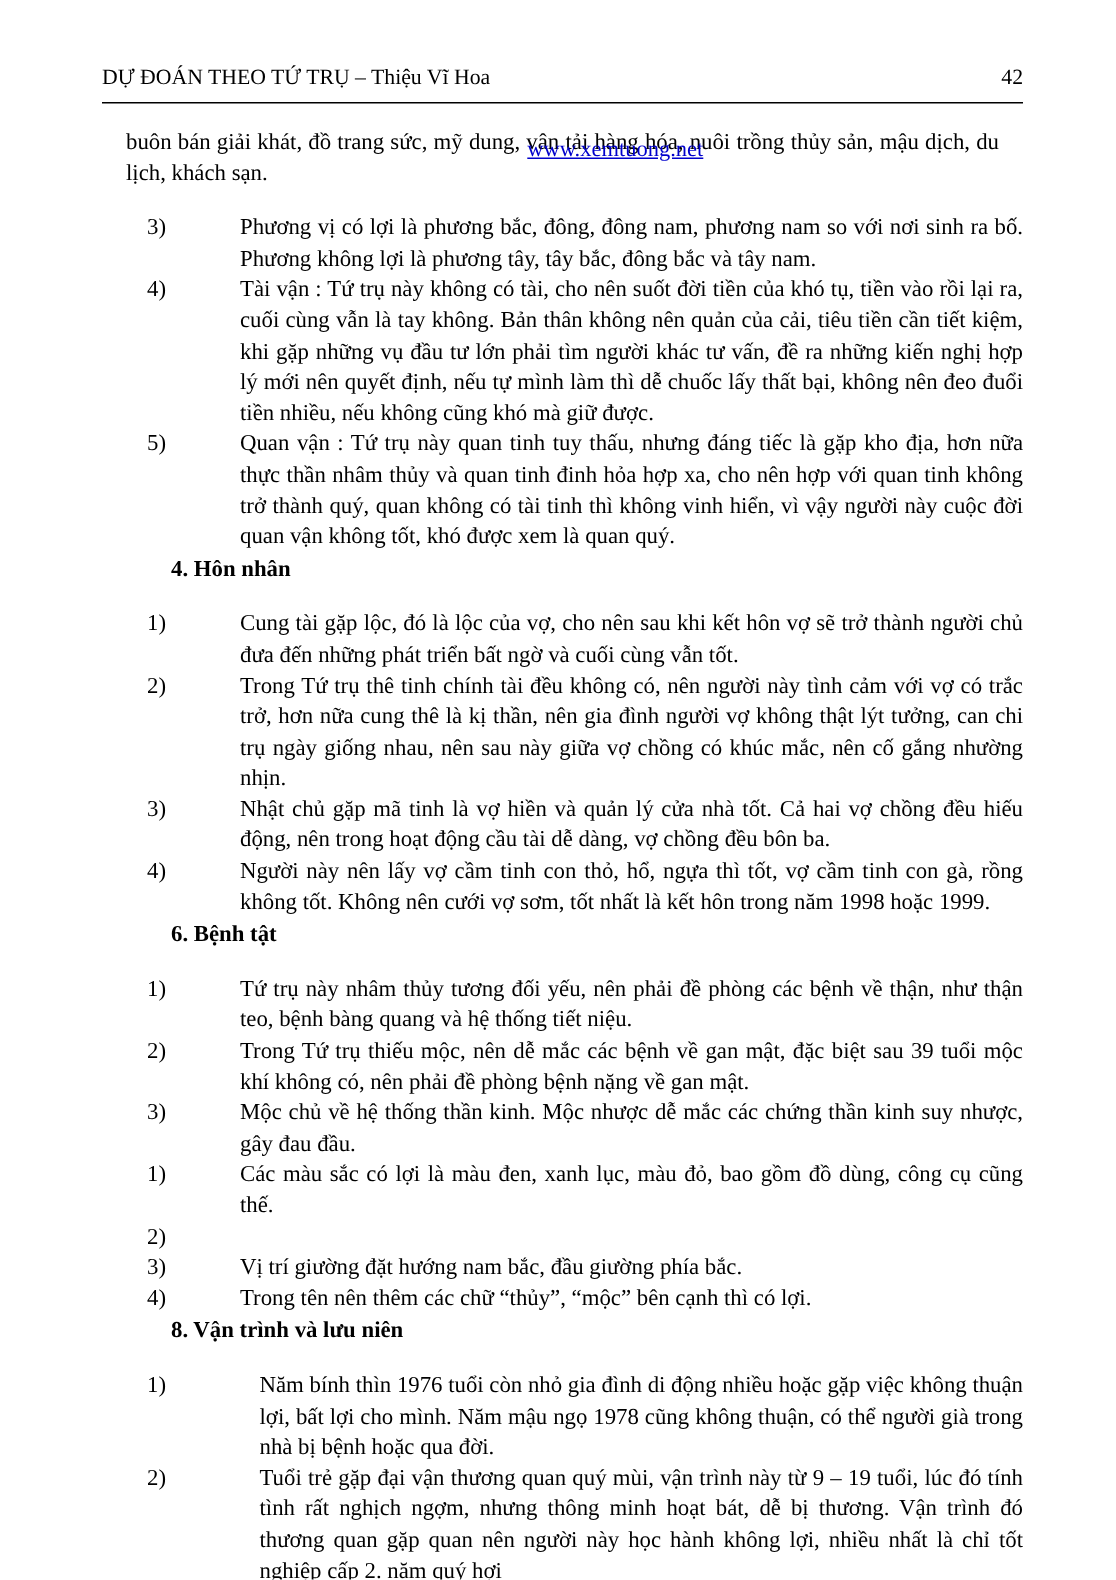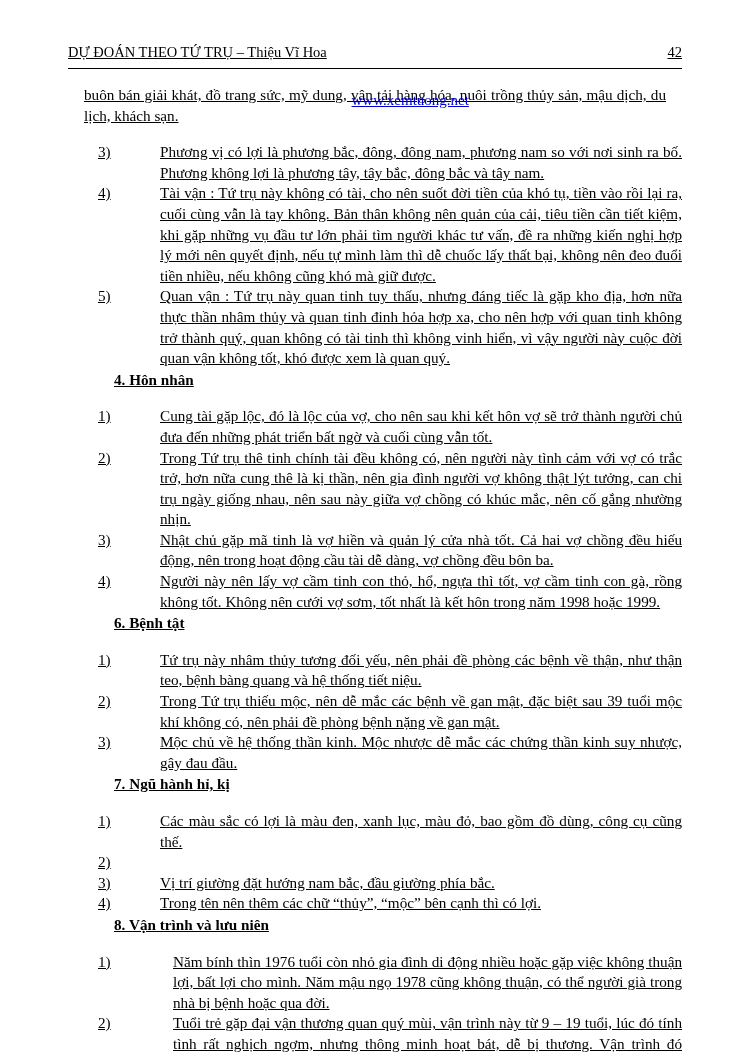--- a/index.html
+++ b/index.html
@@ -14,21 +14,20 @@
     color: #000000;
     position: relative;
     overflow: hidden;
   }
   .page {
     width: 744px;
     height: 1053px;
     box-sizing: border-box;
     padding: 44px 62px 30px 68px;
     position: relative;
-    text-decoration: underline;
   }
   .header {
     display: flex;
     align-items: baseline;
     font-size: 14.5px;
     padding-bottom: 5px;
     position: relative;
   }
   .header-title {
     white-space: nowrap;
@@ -145,21 +144,20 @@
     </div>
     <div class="numitem">
       <span class="num">2)</span>
       <span class="txt">Trong Tứ trụ thiếu mộc, nên dễ mắc các bệnh về gan mật, đặc biệt sau 39 tuổi mộc khí không có, nên phải đề phòng bệnh nặng về gan mật.</span>
     </div>
     <div class="numitem">
       <span class="num">3)</span>
       <span class="txt">Mộc chủ về hệ thống thần kinh. Mộc nhược dễ mắc các chứng thần kinh suy nhược, gây đau đầu.</span>
     </div>
 
-    <p class="sec-head">7. Ngũ hành hỉ, kị</p>
     <div class="numitem">
       <span class="num">1)</span>
       <span class="txt">Các màu sắc có lợi là màu đen, xanh lục, màu đỏ, bao gồm đồ dùng, công cụ cũng thế.</span>
     </div>
     <div class="numitem">
       <span class="num">2)</span>
     </div>
     <div class="numitem">
       <span class="num">3)</span>
       <span class="txt">Vị trí giường đặt hướng nam bắc, đầu giường phía bắc.</span>

